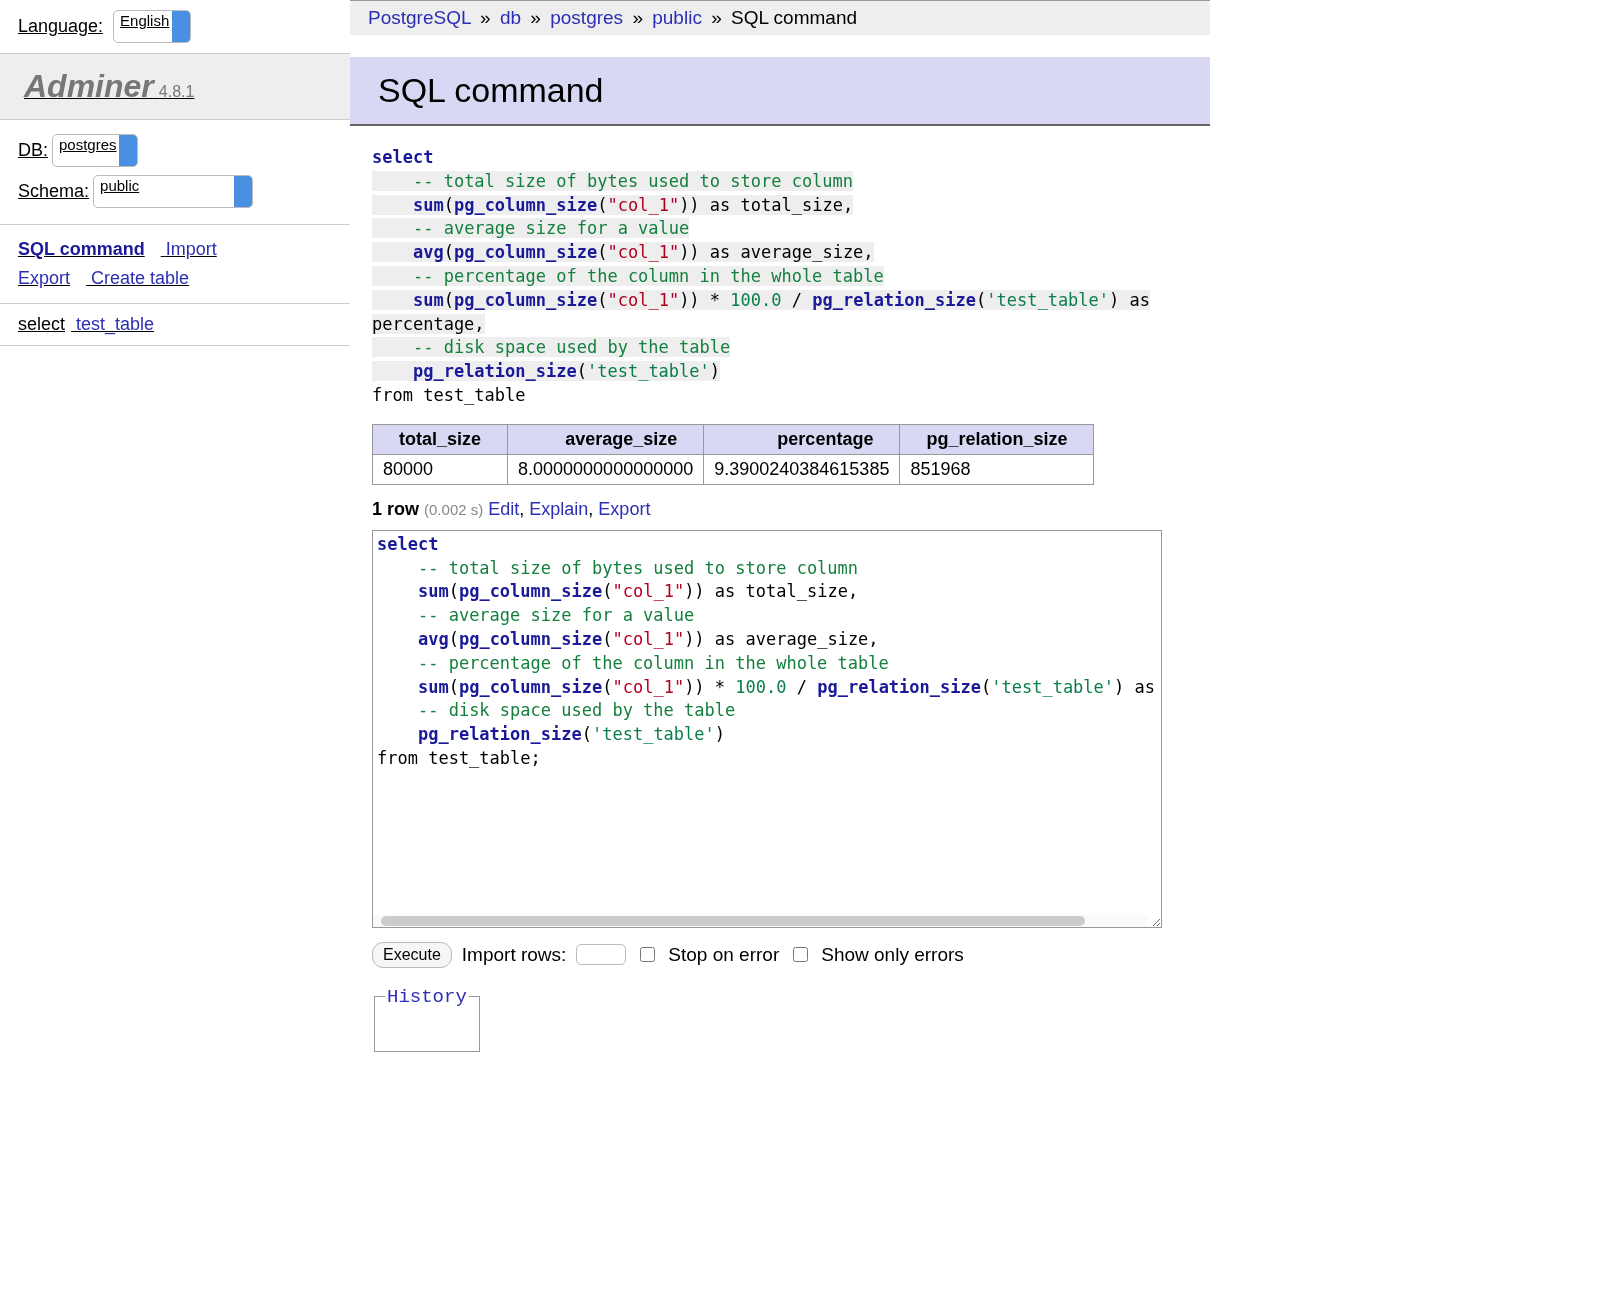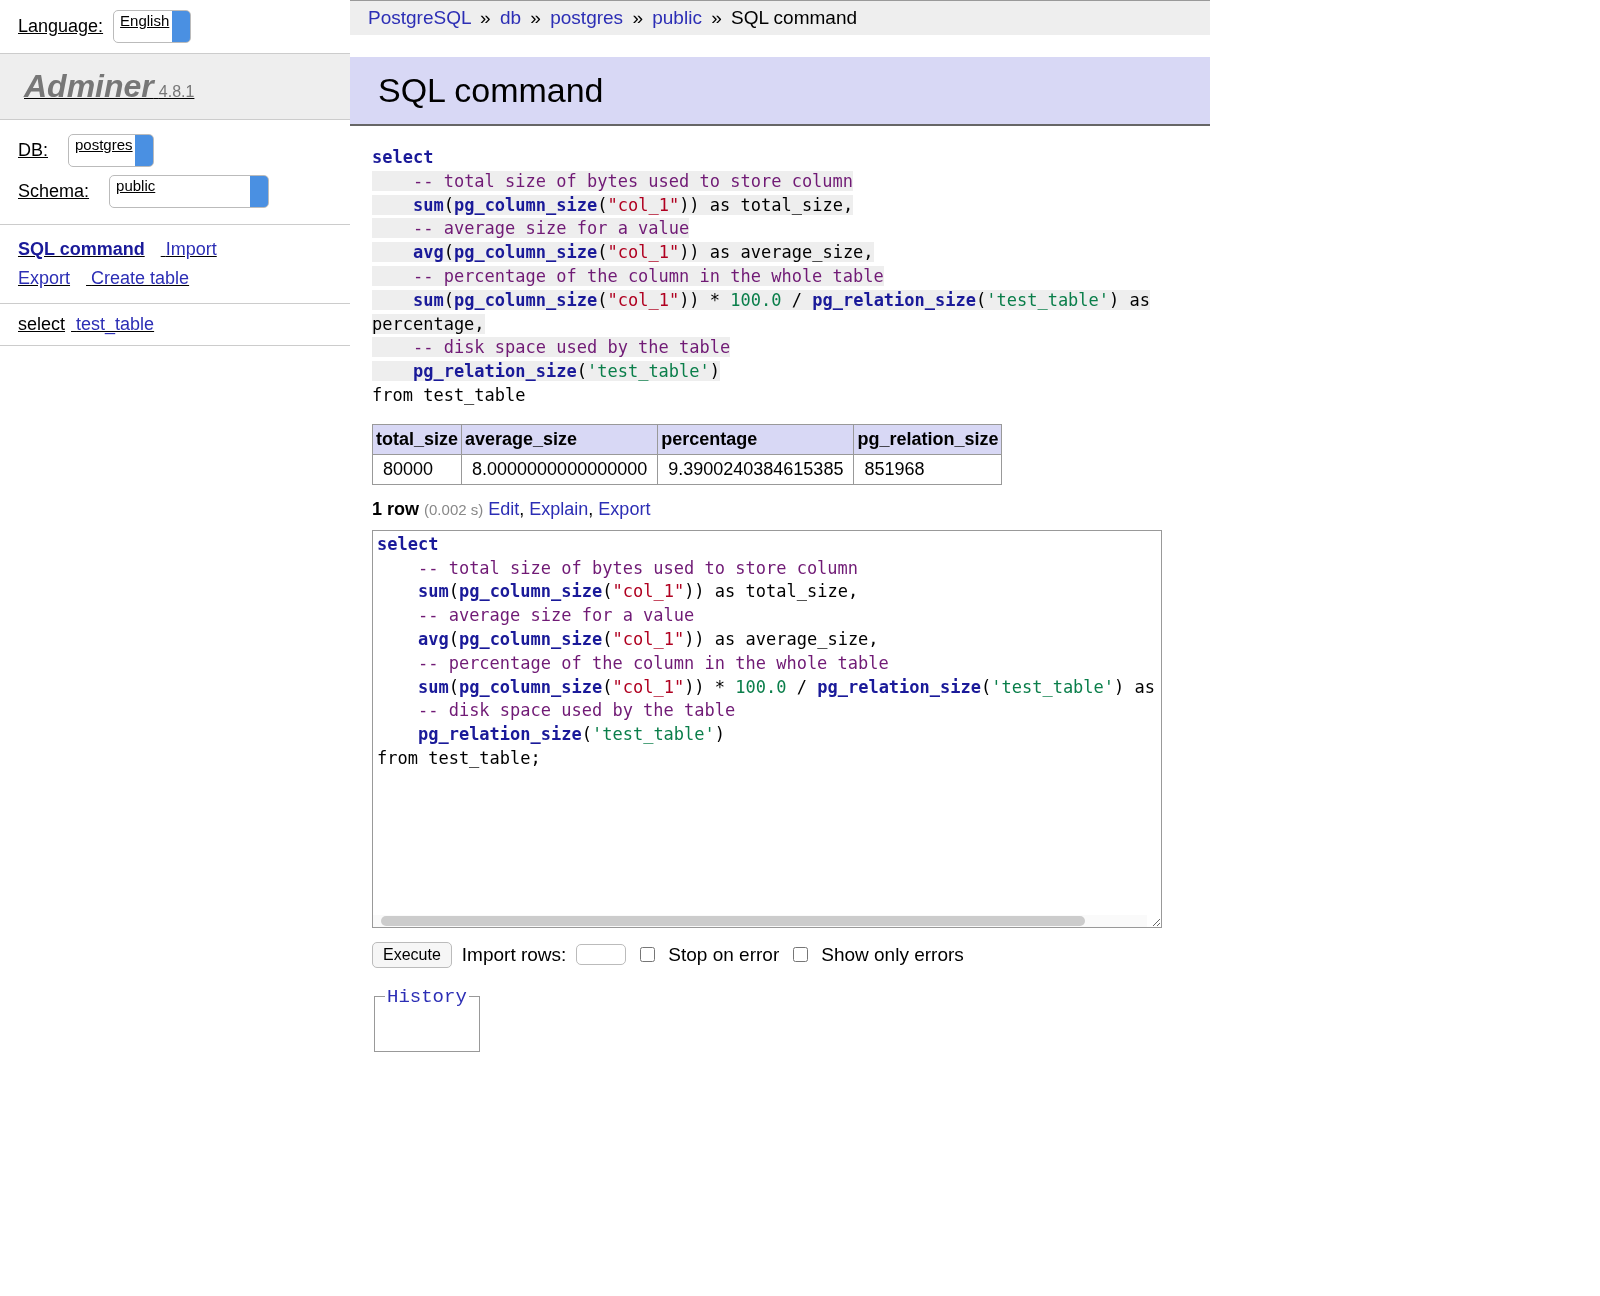--- a/index.html
+++ b/index.html
@@ -43,21 +43,21 @@
   font-weight: bold;
 }
 .logo-version {
   color: #777;
   font-size: 16px;
 }
 .db-row, .schema-row {
   padding: 4px 18px;
   display: flex;
   align-items: center;
-  gap: 20px;
+  gap: 4px;
 }
 .db-row { padding-top: 14px; }
 .nav-links {
   padding: 10px 18px;
   border-top: 1px solid #ccc;
   border-bottom: 1px solid #ccc;
   margin-top: 12px;
   line-height: 1.6;
 }
 .nav-links a {
@@ -103,32 +103,32 @@
   font-family: 'Menlo', 'Consolas', monospace;
   font-size: 17px;
   line-height: 1.4;
   margin-bottom: 16px;
 }
 .kw { color: #1a1a99; font-weight: bold; }
 .fn { color: #1a1a99; font-weight: bold; }
 .str { color: #b00020; }
 .str2 { color: #0a7e4a; }
 .num { color: #0a7e4a; margin-top: 15px; }
-.cmt-line { background: #eee; color: #701a75; text-align: center; }
+.cmt-line { background: #eee; color: #15803d; text-align: center; }
 .indent-line { background: #eee; display: inline; }
 .result-table {
   border-collapse: collapse;
   margin-bottom: 14px;
 }
 .result-table th {
   background: #d8d8f5;
   border: 1px solid #999;
-  padding: 4px 3px;
+  padding: 4px 26px;
   font-weight: bold;
-  text-align: left;
+  text-align: right;
 }
 .result-table td {
   border: 1px solid #999;
   padding: 4px 10px;
 }
 .row-count-line {
   margin-bottom: 10px;
 }
 .row-count-line .bold { font-weight: bold; }
 .row-count-line .time { color: #888; font-size: 15px; }
@@ -201,21 +201,21 @@
 input[type="number"].limit {
   width: 50px;
   border: 1px solid #bbb;
   border-radius: 5px;
   padding: 2px 4px;
 }
 button.exec {
   font-size: 16px;
   padding: 3px 10px;
   border: 1px solid #bbb;
-  border-radius: 5px;
+  border-radius: 11px;
   background: #f6f6f6;
 }
 input[type="checkbox"] {
   width: 15px; height: 15px;
 }
 </style>
 </head>
 <body>
 
 <div class="container">

